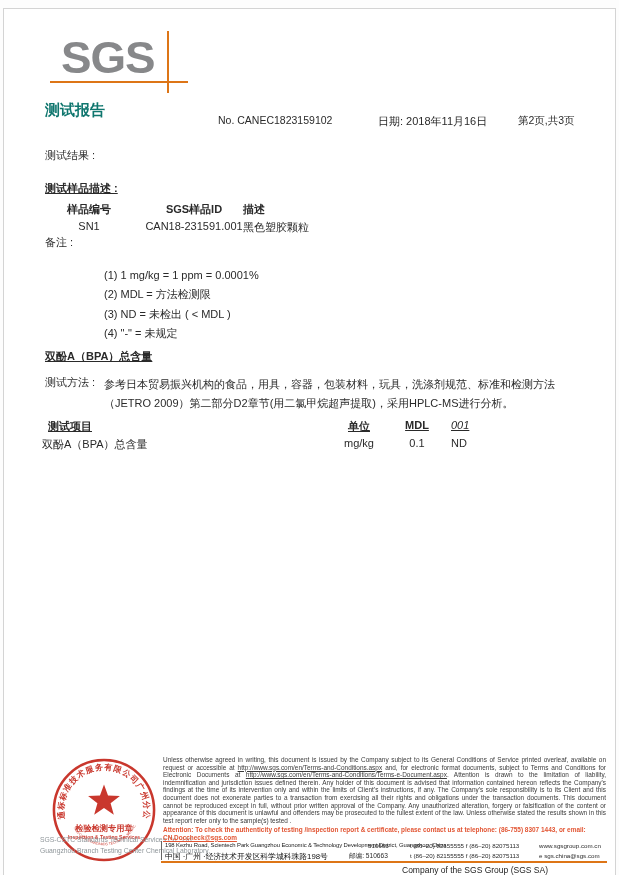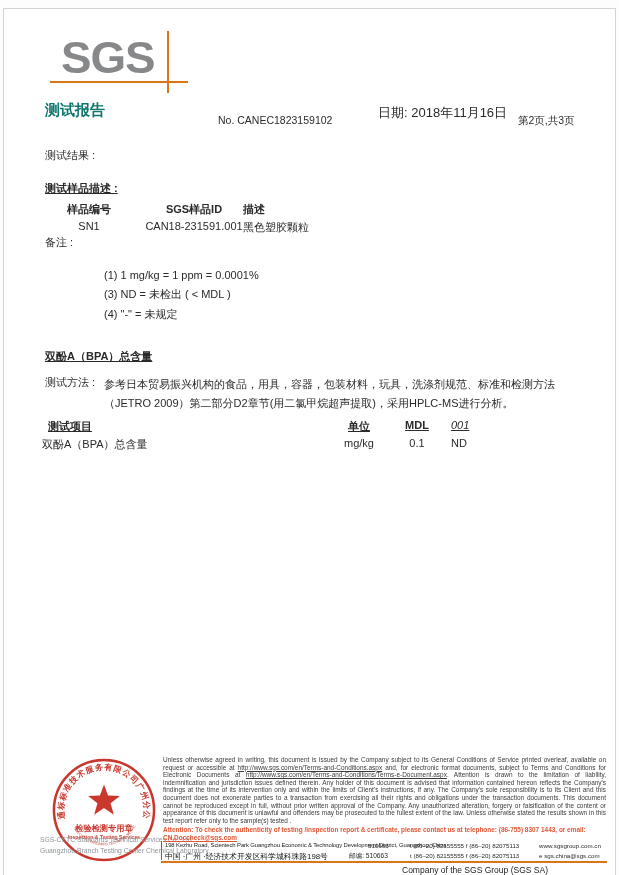--- a/index.html
+++ b/index.html
@@ -9,21 +9,21 @@
   }
   .abs{position:absolute;}
   .page-border{left:3px;top:8px;width:611px;height:866px;border:1px solid #d4d4d4;border-bottom:none;background:#fff;}
   
   .logo-text{left:61px;top:35px;font-size:44px;font-weight:bold;color:#87888a;letter-spacing:-1px;line-height:46px;transform:scaleX(1.04);transform-origin:left;}
   .logo-hline{left:50px;top:81px;width:138px;height:2px;background:var(--sgs-orange,#dd7517);}
   .logo-vline{left:167px;top:31px;width:2px;height:62px;background:var(--sgs-orange,#dd7517);}
   
   .report-title{left:45px;top:101px;font-size:15px;font-weight:bold;color:#0f766e;}
   .report-no{left:218px;top:114px;font-size:10.5px;}
-  .report-date{left:378px;top:104px;font-size:13px;}
+  .report-date{left:378px;top:114px;font-size:11px;}
   .page-ind{left:518px;top:114px;font-size:10.5px;}
   .body-text{font-size:11px;}
   .results-label{left:45px;top:148px;}
   .sample-heading{left:45px;top:181px;font-weight:bold;text-decoration:underline;}
   
   .st-c1{left:45px;width:88px;text-align:center;}
   .st-c2{left:138px;width:112px;text-align:center;}
   .st-c3{left:243px;}
   .st-head{top:202px;font-weight:bold;}
   .st-row{top:220px;}
@@ -81,20 +81,21 @@
 <div class="abs body-text st-head st-c1">样品编号</div>
 <div class="abs body-text st-head st-c2">SGS样品ID</div>
 <div class="abs body-text st-head st-c3">描述</div>
 <div class="abs body-text st-row st-c1">SN1</div>
 <div class="abs body-text st-row st-c2">CAN18-231591.001</div>
 <div class="abs body-text st-row st-c3">黑色塑胶颗粒</div>
 
 <div class="abs body-text notes-label">备注 :</div>
 <div class="abs body-text notes-list">
   <div>(1) 1 mg/kg = 1 ppm = 0.0001%</div>
+  <div>(2) MDL = 方法检测限</div>
   <div>(3) ND = 未检出 ( &lt; MDL )</div>
   <div>(4) "-" = 未规定</div>
 </div>
 
 <div class="abs body-text bpa-heading">双酚A（BPA）总含量</div>
 <div class="abs body-text method-label">测试方法 :</div>
 <div class="abs body-text method-text">参考日本贸易振兴机构的食品，用具，容器，包装材料，玩具，洗涤剂规范、标准和检测方法（JETRO 2009）第二部分D2章节(用二氯甲烷超声提取)，采用HPLC-MS进行分析。</div>
 
 <div class="abs body-text rt-head rt-c1h">测试项目</div>
 <div class="abs body-text rt-head rt-c2 uh">单位</div>

